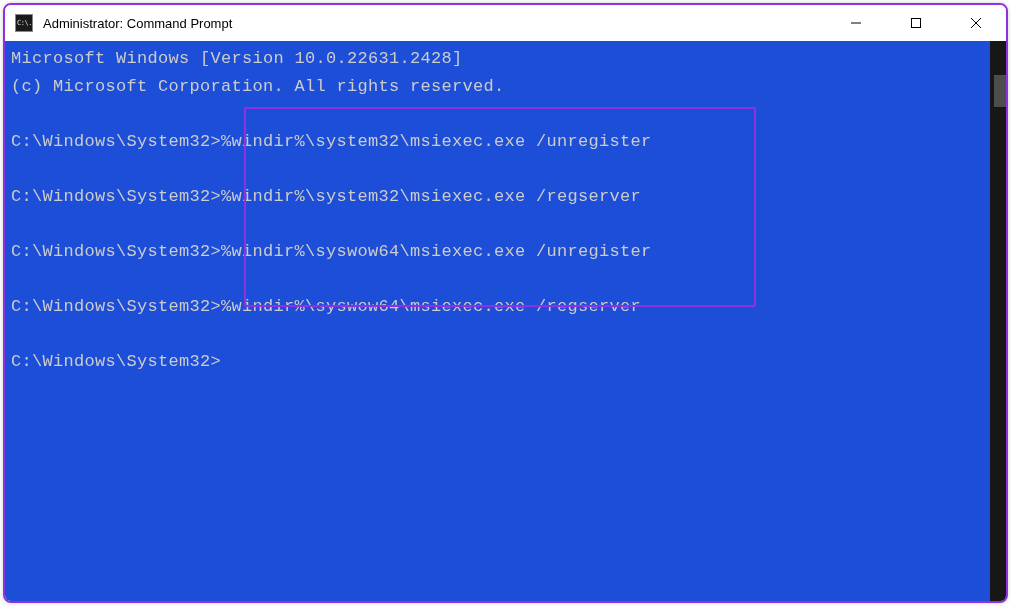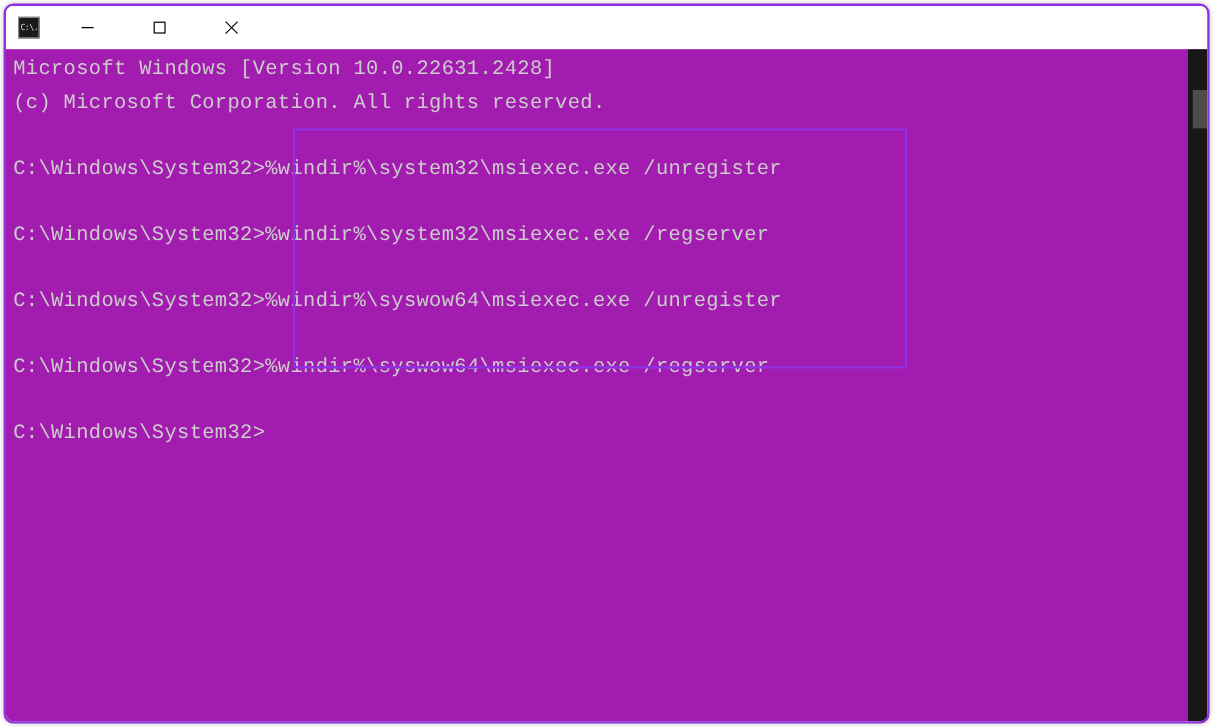--- a/index.html
+++ b/index.html
@@ -60,21 +60,21 @@
     .win-btn {
       width: 60px;
       display: flex;
       align-items: center;
       justify-content: center;
       cursor: pointer;
     }
     .win-btn svg { width: 12px; height: 12px; }
     .terminal-area {
       flex: 1;
-      background: #a21caf;
+      background: #1d4ed8;
       position: relative;
       overflow: hidden;
     }
     .terminal-content {
       font-family: Consolas, 'Courier New', monospace;
       font-size: 17px;
       color: #cccccc;
       white-space: pre;
       padding: 4px 6px;
       line-height: 27.5px;
@@ -106,20 +106,21 @@
   </style>
 </head>
 <body>
 
 <div class="window">
 
   <div class="titlebar">
     <div class="app-icon">
       <span class="app-icon-text">C:\.</span>
     </div>
+    <div class="title-text">Administrator: Command Prompt</div>
     <div class="win-controls">
       <div class="win-btn">
         <svg viewBox="0 0 12 12">
             <line x1="1" y1="6" x2="11" y2="6" stroke="#000" stroke-width="1"></line>
           </svg>
       </div>
       <div class="win-btn">
         <svg viewBox="0 0 12 12">
             <rect x="1.5" y="1.5" width="9" height="9" fill="none" stroke="#000" stroke-width="1"></rect>
           </svg>

